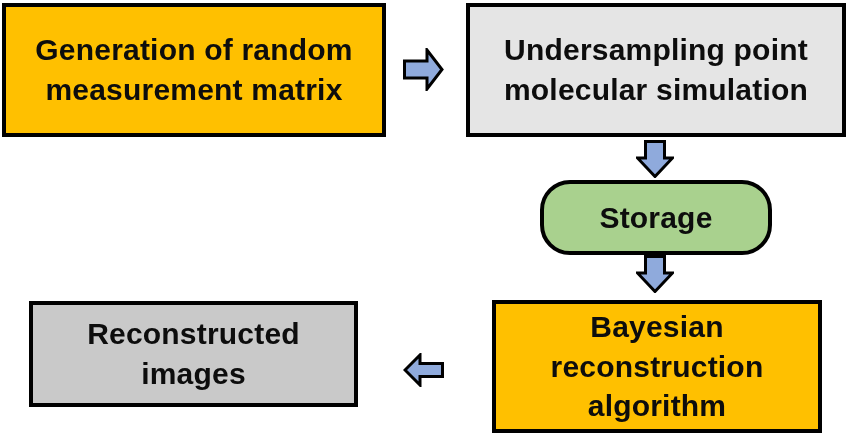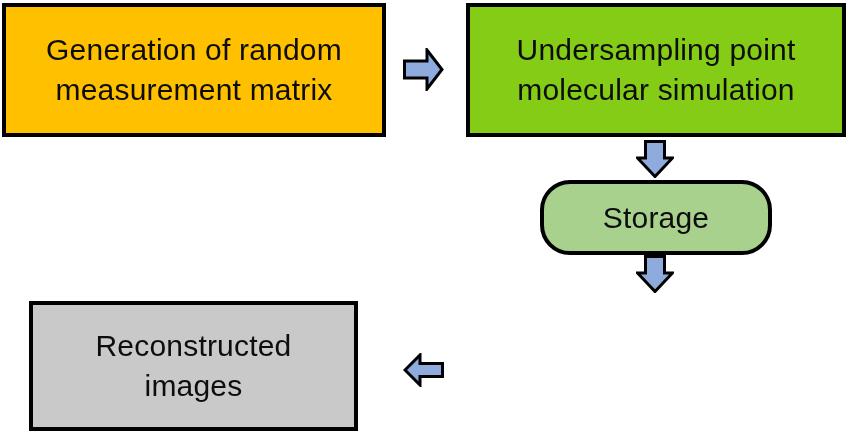--- a/index.html
+++ b/index.html
@@ -13,33 +13,33 @@
   }
   .node {
     position: absolute;
     box-sizing: border-box;
     border: 4px solid var(--outline, #000);
     display: flex;
     align-items: center;
     justify-content: center;
   }
   .node-label {
-    font-weight: normal;
+    font-weight: bold;
     font-size: 30px;
     line-height: 1.33;
     color: #0d0d0d;
     text-align: center;
     white-space: pre-line;
     letter-spacing: 0.2px;
   }
   #node-generation    { left: 2px;   top: 3px;   width: 384px; height: 134px; }
   #node-undersampling { left: 466px; top: 3px;   width: 380px; height: 134px; }
   #node-storage       { left: 540px; top: 180px; width: 232px; height: 75px; border-radius: 30px;  }
   #node-bayesian      { left: 492px; top: 300px; width: 330px; height: 133px; }
-  #node-reconstructed { left: 29px;  top: 301px; width: 329px; height: 130px; }
+  #node-reconstructed { left: 29px;  top: 301px; width: 329px; height: 106px; }
 
   .arrow { position: absolute; display: block; }
   .arrow path {
     fill: var(--arrow-fill, #8FAADC);
     stroke: var(--outline, #000);
     stroke-width: 3;
     stroke-linejoin: miter;
   }
   #arrow-1 { left: 403px; top: 48px;  width: 41px; height: 43px; }
   #arrow-2 { left: 636px; top: 140px; width: 38px; height: 38px; }
@@ -53,37 +53,42 @@
 
   <div class="node" id="node-generation" style="background-color: rgb(255, 192, 0);">
     <div class="node-label">Generation of random
 measurement matrix</div>
   </div>
 
   <svg class="arrow" id="arrow-1" viewBox="0 0 41 43">
     <path d="M 1.5 13 H 24 V 2 L 39 21.5 L 24 41 V 30 H 1.5 Z"></path>
   </svg>
 
-  <div class="node" id="node-undersampling" style="background-color: #84cc16;">
+  <div class="node" id="node-undersampling" style="background-color: #e5e5e5;">
     <div class="node-label">Undersampling point
 molecular simulation</div>
   </div>
 
   <svg class="arrow" id="arrow-2" viewBox="0 0 38 38">
     <path d="M 9.5 1.5 H 28.5 V 18 H 36.5 L 19 36.5 L 1.5 18 H 9.5 Z"></path>
   </svg>
 
   <div class="node" id="node-storage" style="background-color: rgb(169, 209, 142);">
     <div class="node-label">Storage</div>
   </div>
 
   <svg class="arrow" id="arrow-3" viewBox="0 0 38 38">
     <path d="M 9.5 1.5 H 28.5 V 18 H 36.5 L 19 36.5 L 1.5 18 H 9.5 Z"></path>
   </svg>
 
+  <div class="node" id="node-bayesian" style="background-color: rgb(255, 192, 0);">
+    <div class="node-label">Bayesian
+reconstruction
+algorithm</div>
+  </div>
 
   <svg class="arrow" id="arrow-4" viewBox="0 0 41 34">
     <path d="M 39.5 10.5 H 17 V 2 L 2 17 L 17 32 V 23.5 H 39.5 Z"></path>
   </svg>
 
   <div class="node" id="node-reconstructed" style="background-color: rgb(201, 201, 201);">
     <div class="node-label">Reconstructed
 images</div>
   </div>
 

